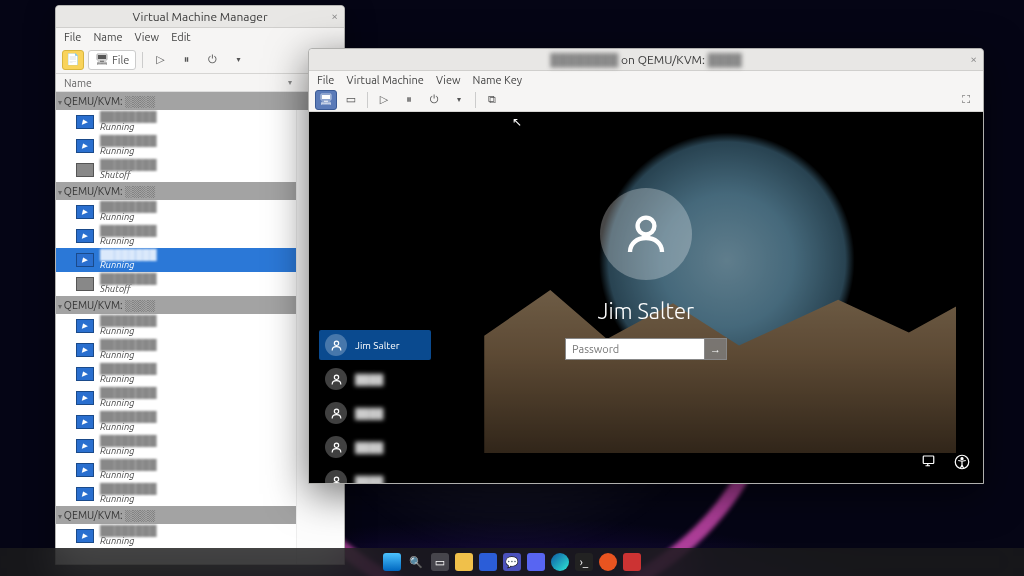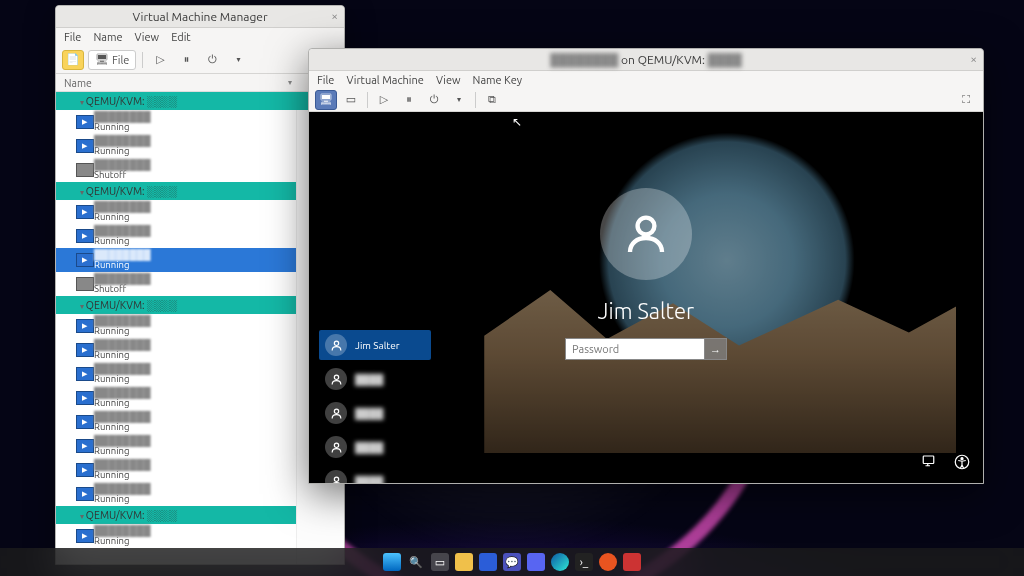--- a/index.html
+++ b/index.html
@@ -36,23 +36,23 @@
   .titlebar .close { position:absolute; right:6px; top:3px; font-size:12px; color:#888; cursor:default; }
   .menubar { height:18px; display:flex; gap:12px; padding:0 8px; align-items:center; font-size:11px; color:#444; }
   .toolbar { height:28px; display:flex; align-items:center; gap:4px; padding:0 6px; border-bottom:1px solid #d6d5d3; }
   .tb-btn { width:22px; height:20px; display:flex; align-items:center; justify-content:center; border:1px solid transparent; border-radius:3px; color:#555; font-size:11px; }
   .tb-btn.raised { border-color:#ccc; background:#fff; gap:3px; width:auto; padding:0 6px; }
   .tb-sep { width:1px; height:16px; background:#ccc; margin:0 2px; }
 
   .list-header { height:18px; display:flex; align-items:center; padding:0 8px; border-bottom:1px solid #ddd; font-size:10.5px; color:#666; }
   .list-header .col-name { flex:1; }
   .vm-list { flex:1; overflow:hidden; background:#fff; }
-  .conn-row { padding:3px 24px; font-size:10.5px; color:#333; background:#14b8a6; }
+  .conn-row { padding:3px 2px; font-size:10.5px; color:#333; background:#a3a3a3; }
   .conn-row::before { content:"▾ "; font-size:8px; color:#666; }
-  .vm-row { display:flex; align-items:center; padding:2px 8px 2px 20px; height:24px; }
+  .vm-row { display:flex; align-items:center; gap:6px; padding:2px 8px 2px 20px; height:24px;font-style:italic; }
   .vm-row.selected { background:#2b78d7; color:#fff; }
   .vm-icon { width:18px; height:14px; background:#2a6fcf; border:1px solid #1a4a8a; position:relative; }
   .vm-icon::after { content:"▶"; position:absolute; font-size:7px; color:#fff; left:5px; top:1px; }
   .vm-icon.off { background:#888; border-color:#555; }
   .vm-icon.off::after { content:""; }
   .vm-text { display:flex; flex-direction:column; line-height:1; }
   .vm-name { font-size:10px; color:#888; filter:blur(1px); }
   .vm-row.selected .vm-name { color:#dbe9fb; }
   .vm-state { font-size:9.5px; color:#444; }
   .vm-row.selected .vm-state { color:#fff; }

